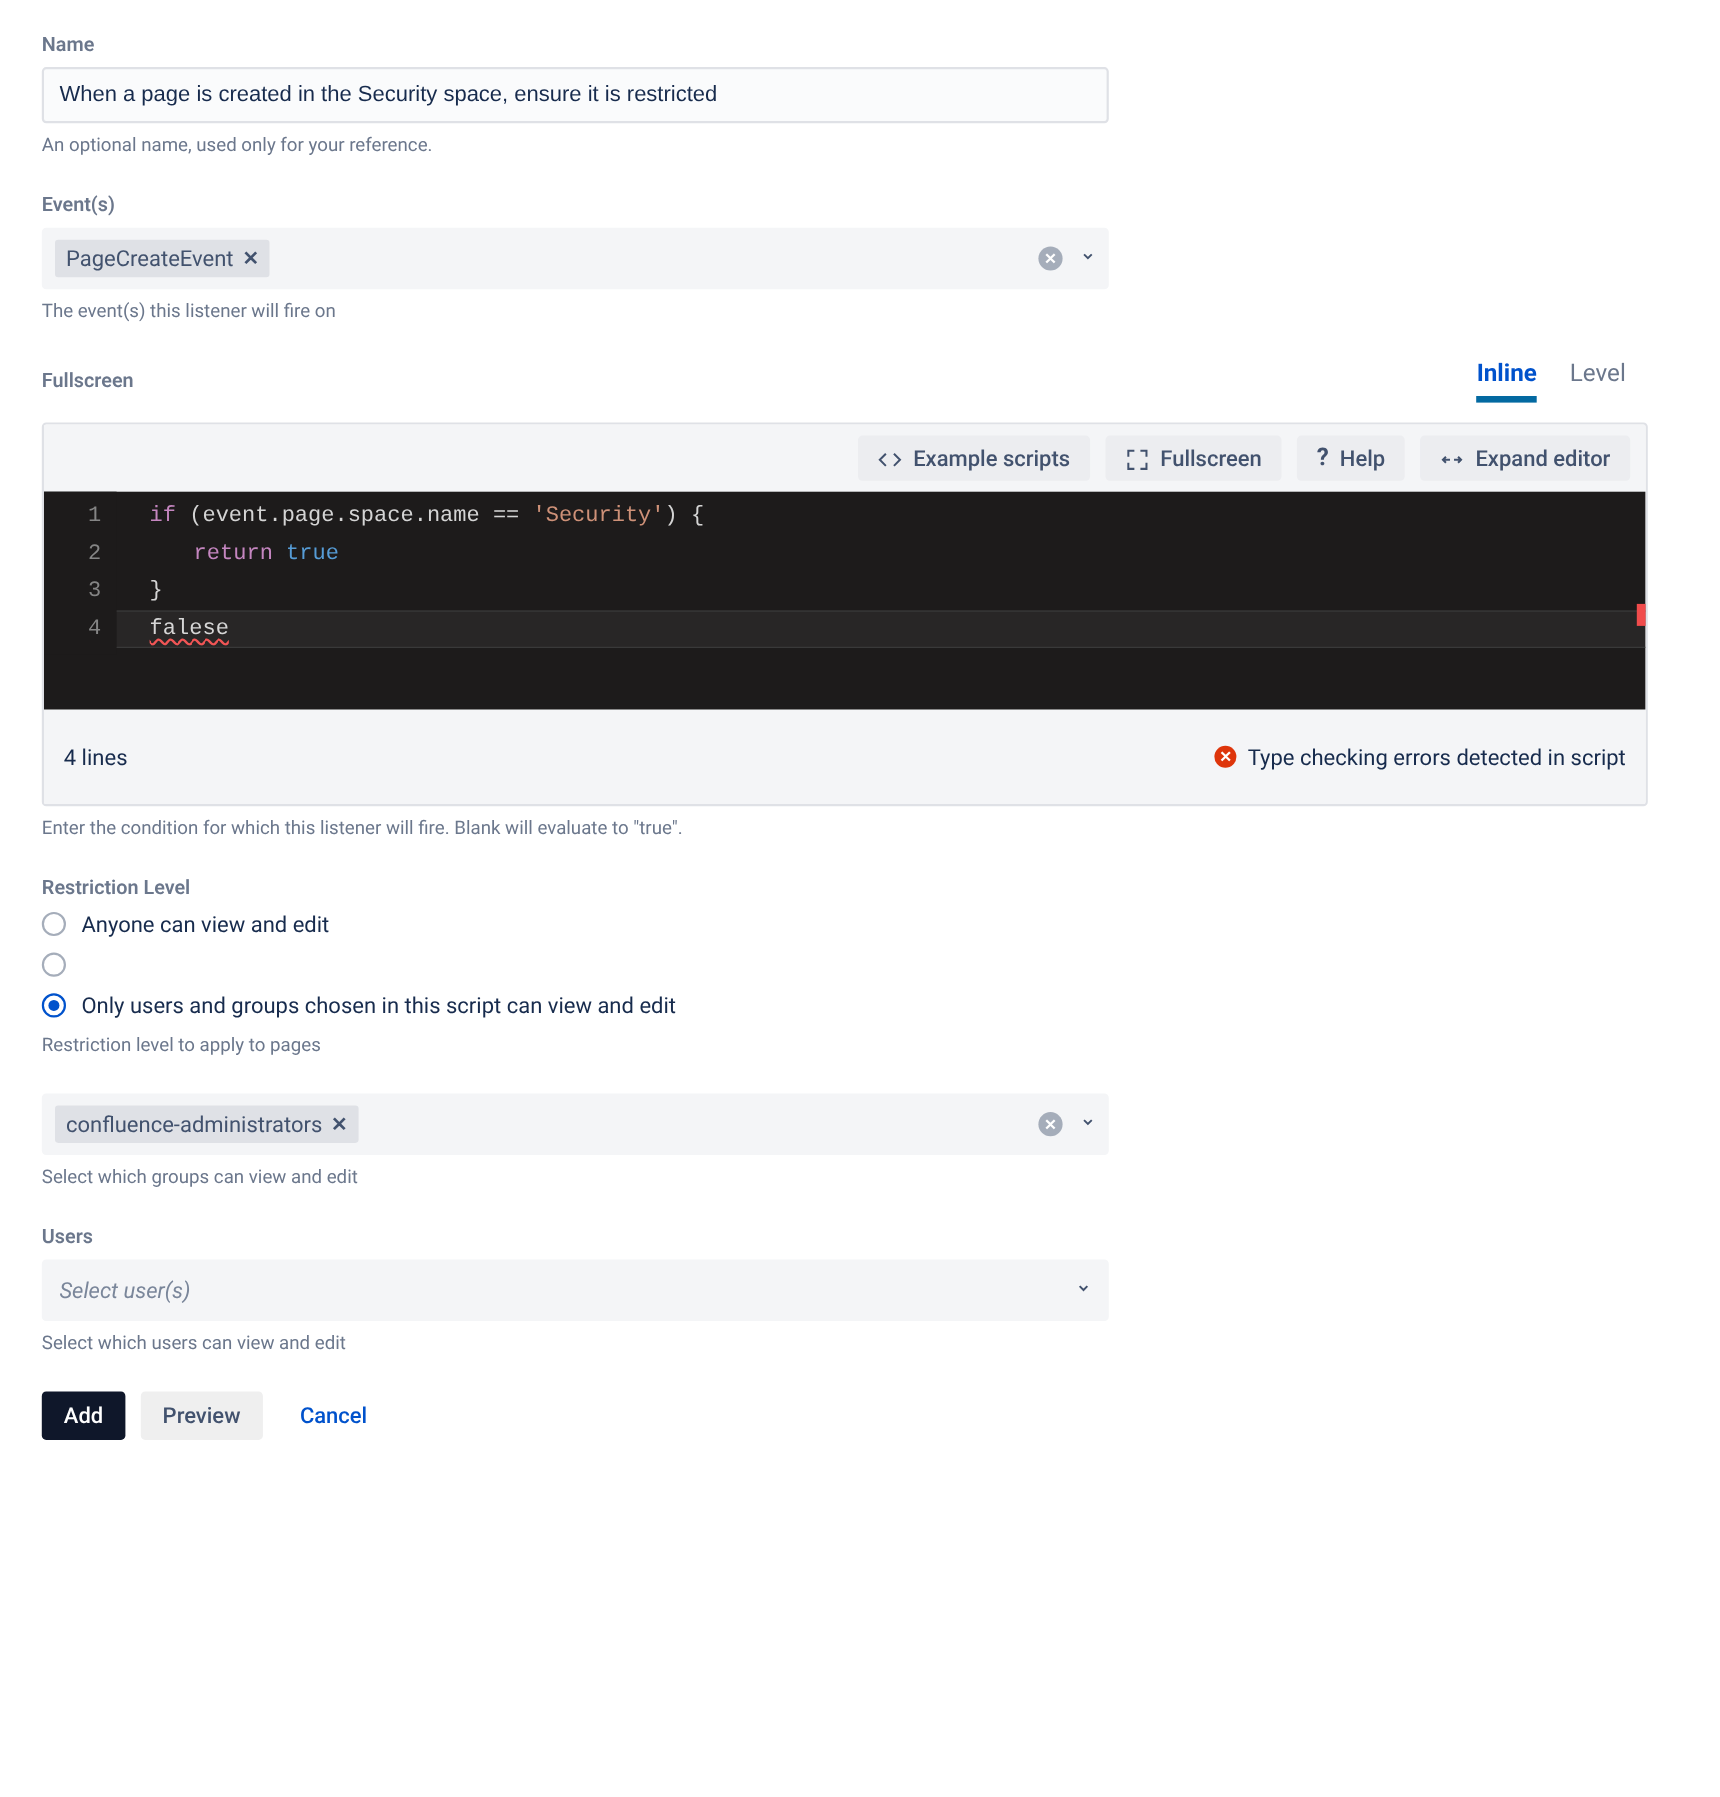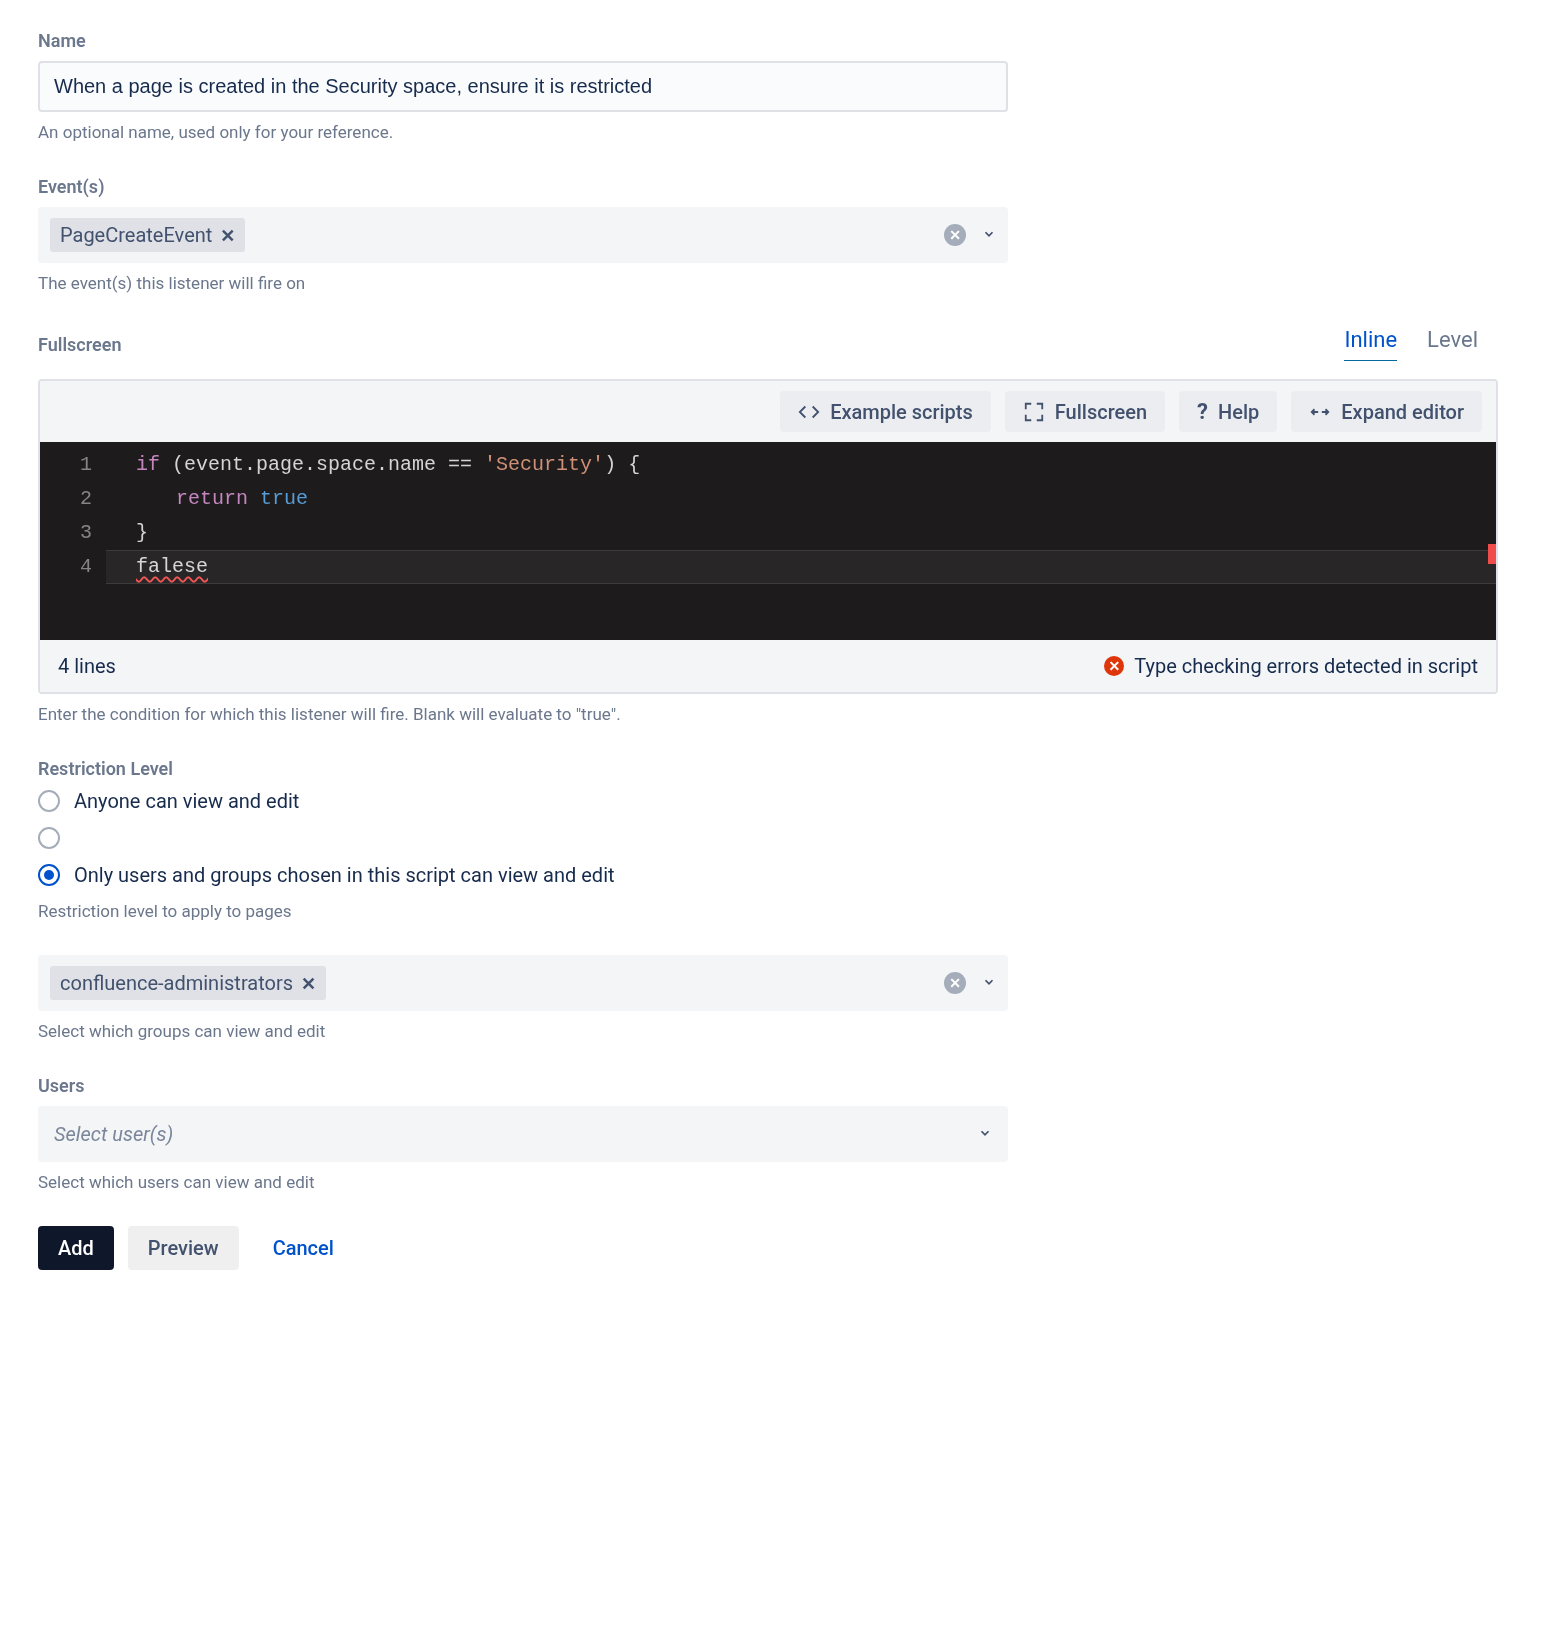--- a/index.html
+++ b/index.html
@@ -96,21 +96,21 @@
     width:1440px;
   }
   .cond-header .label{margin-bottom:0;}
   .tabs{
     margin-left:auto;
     display:flex;
     gap:30px;
     font-size:22px;
   }
   .tab{ padding-bottom:8px; color:#6B778C; cursor:pointer;}
-  .tab.active{ color:#0052CC; font-weight:400; border-bottom:1px solid #0369a1;}
+  .tab.active{ color:#0052CC; font-weight:700; border-bottom:6px solid #0369a1;}
   .editor-wrap{
     width:1460px;
     border:2px solid #DFE1E6;
     border-radius:4px;
     margin-top:18px;
     overflow:hidden;
   }
   .toolbar{
     background:#F4F5F7;
     padding:10px 14px;
@@ -118,21 +118,21 @@
     gap:14px;
     justify-content:flex-end;
   }
   .tbtn{
     background:#ECEDF0;
     border-radius:4px;
     padding:8px 18px;
     font-size:20px;
     color:#42526E;
     display:inline-flex;
-    align-items:center;
+    align-items:flex-end;
     gap:10px;
     cursor:pointer;
     font-weight:500;
   }
   .tbtn svg{width:22px;height:22px;stroke:#42526E;fill:none;stroke-width:2;}
   .code-area{
     background:#1D1B1B;
     color:#D4D4D4;
     font-family: "SFMono-Regular", Consolas, "Liberation Mono", Menlo, monospace;
     font-size:20px;
@@ -152,21 +152,21 @@
   .code{padding:6px 0 6px 30px; flex:1; position:relative;}
   .code .ln{height:34px;}
   .kw{color:#C586C0;}
   .str{color:#CE9178;}
   .bool{color:#569CD6;}
   .err{ text-decoration: underline wavy #F14C4C; text-decoration-thickness:2px; text-underline-offset:4px;}
   .hl{ position:absolute; left:0; right:0; top:108px; height:34px; background:rgba(255,255,255,0.05); border-top:1px solid #3C3C3C; border-bottom:1px solid #3C3C3C;}
   .error-strip{position:absolute; right:-6px; top:102px; width:14px; height:20px; background:#F14C4C;}
   .statusbar{
     background:#F4F5F7;
-    padding:14px 18px;
+    padding:31px 18px;
     display:flex;
     align-items:center;
     font-size:20px;
     color:#172B4D;
   }
   .statusbar .right{margin-left:auto; display:flex; align-items:center; gap:10px;}
   .err-circle{
     width:20px;height:20px;border-radius:50%;background:#DE350B;color:#fff;
     display:inline-flex;align-items:center;justify-content:center;font-size:14px;font-weight:700;
   }

